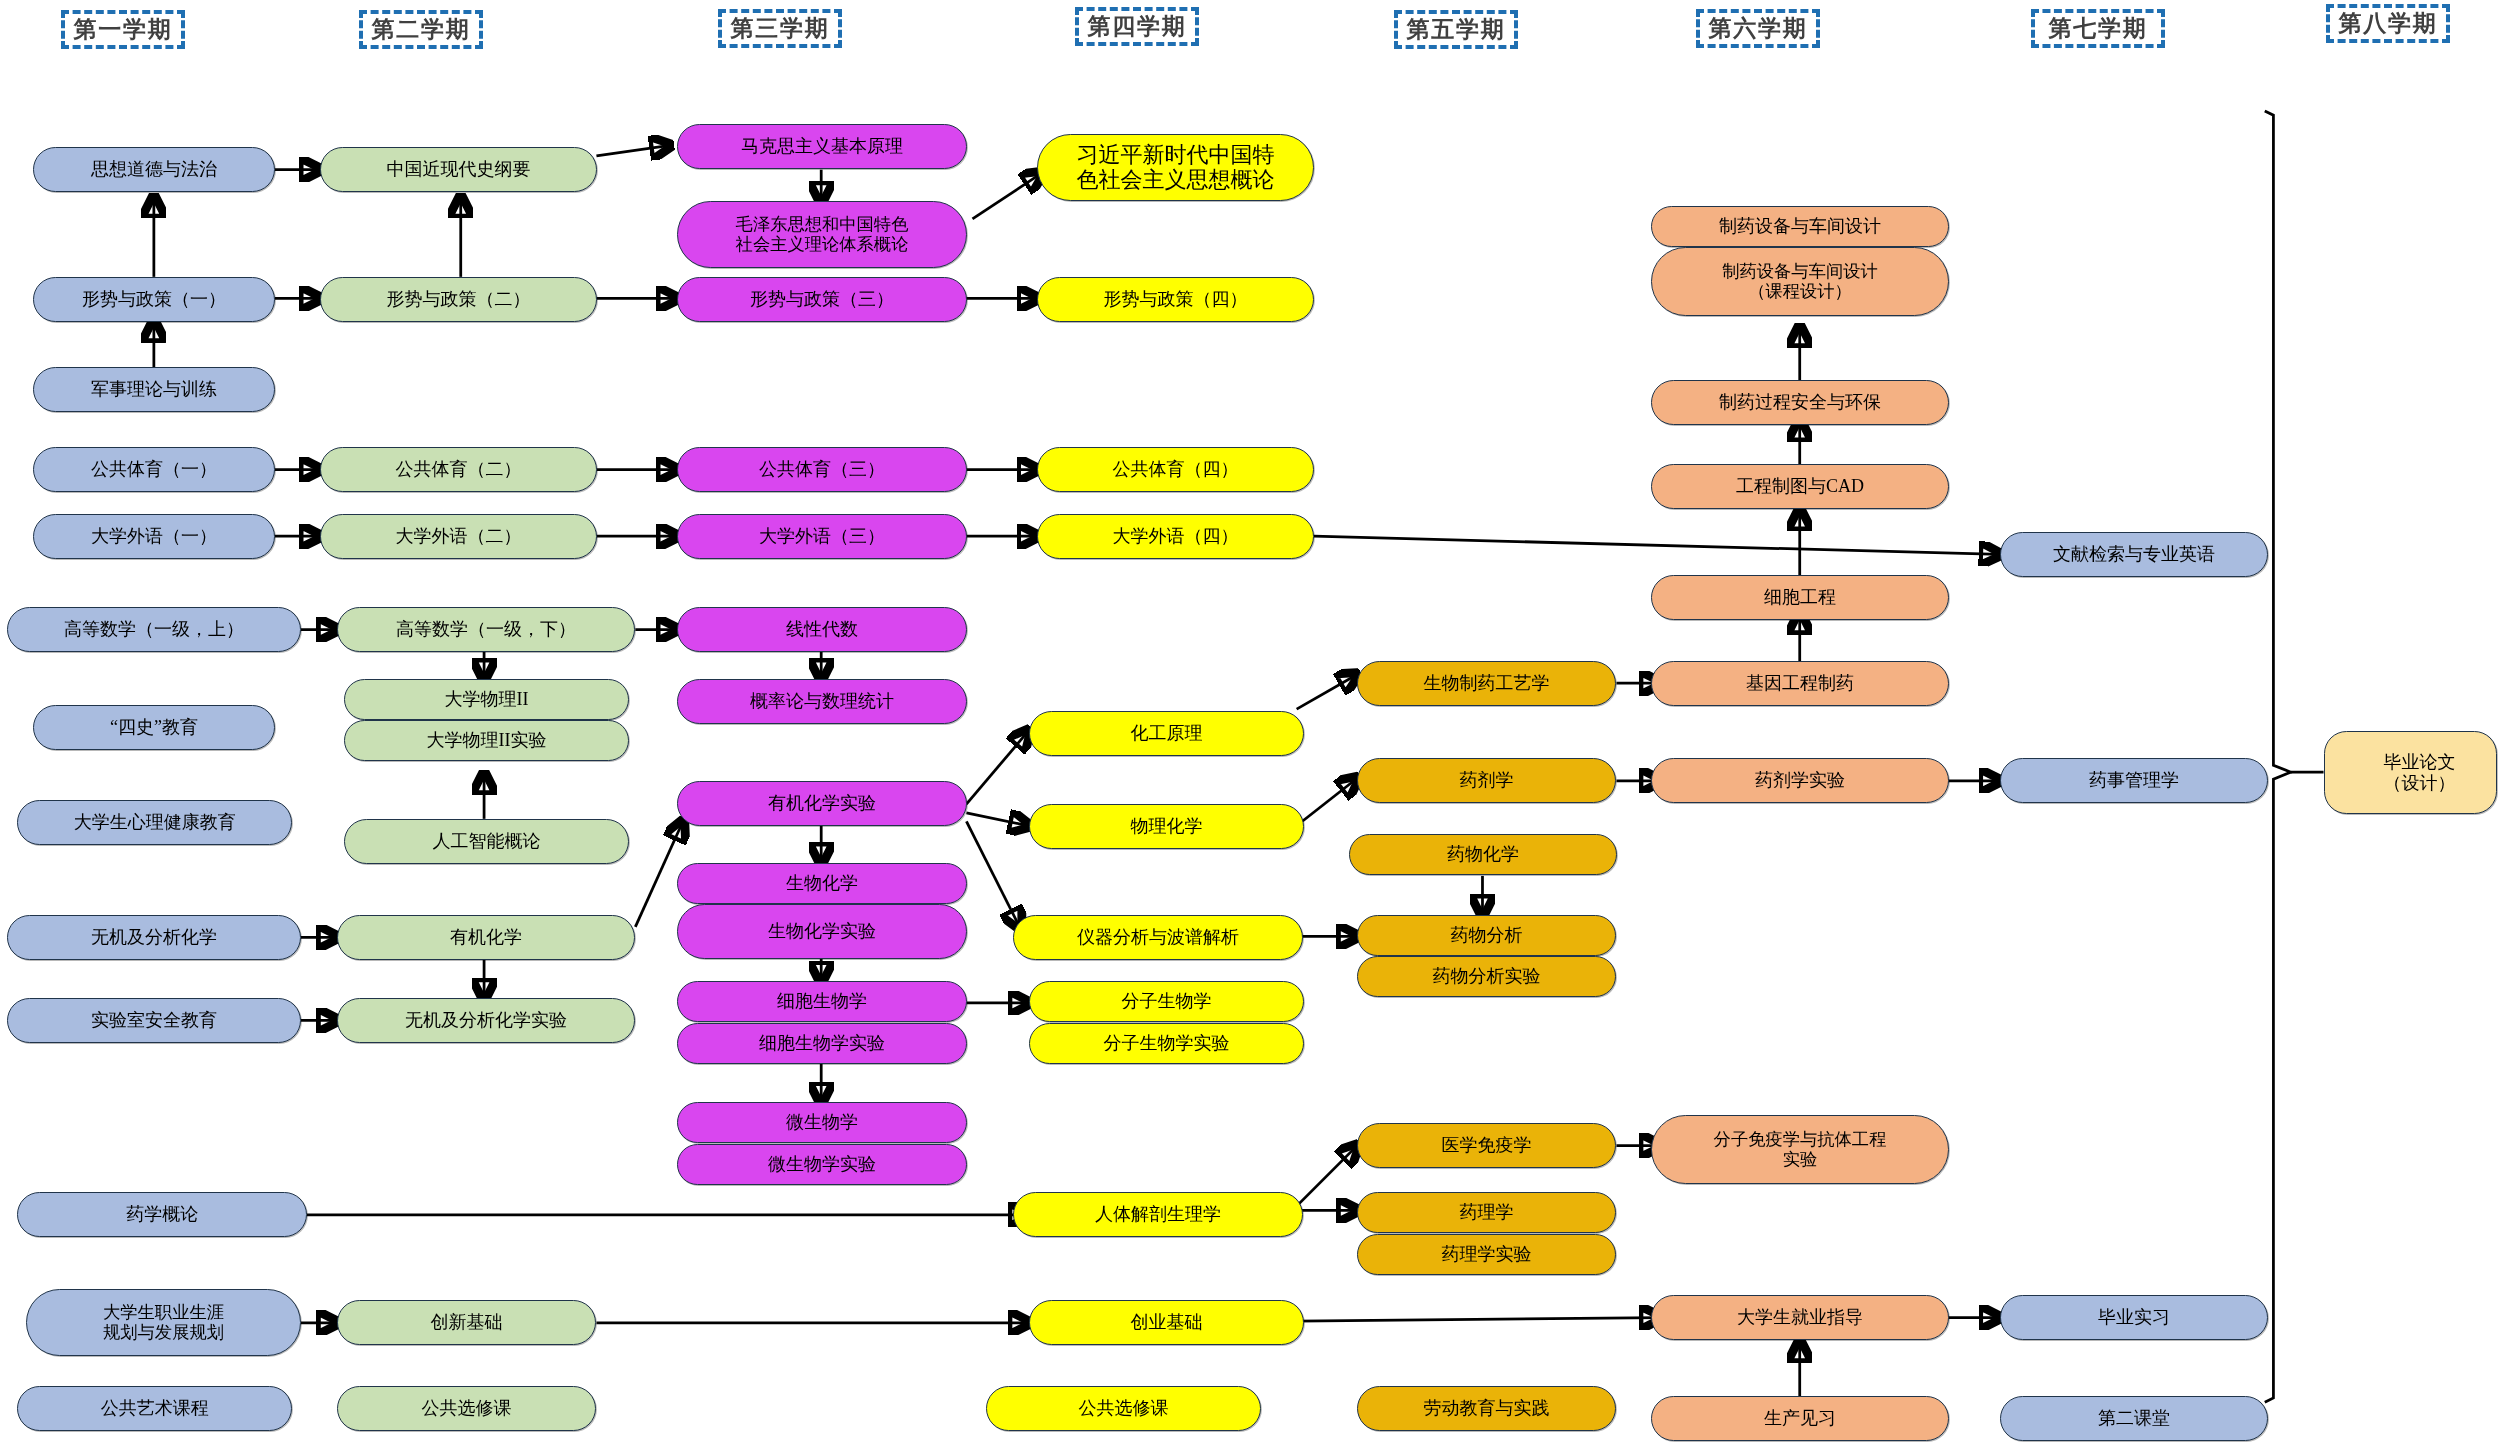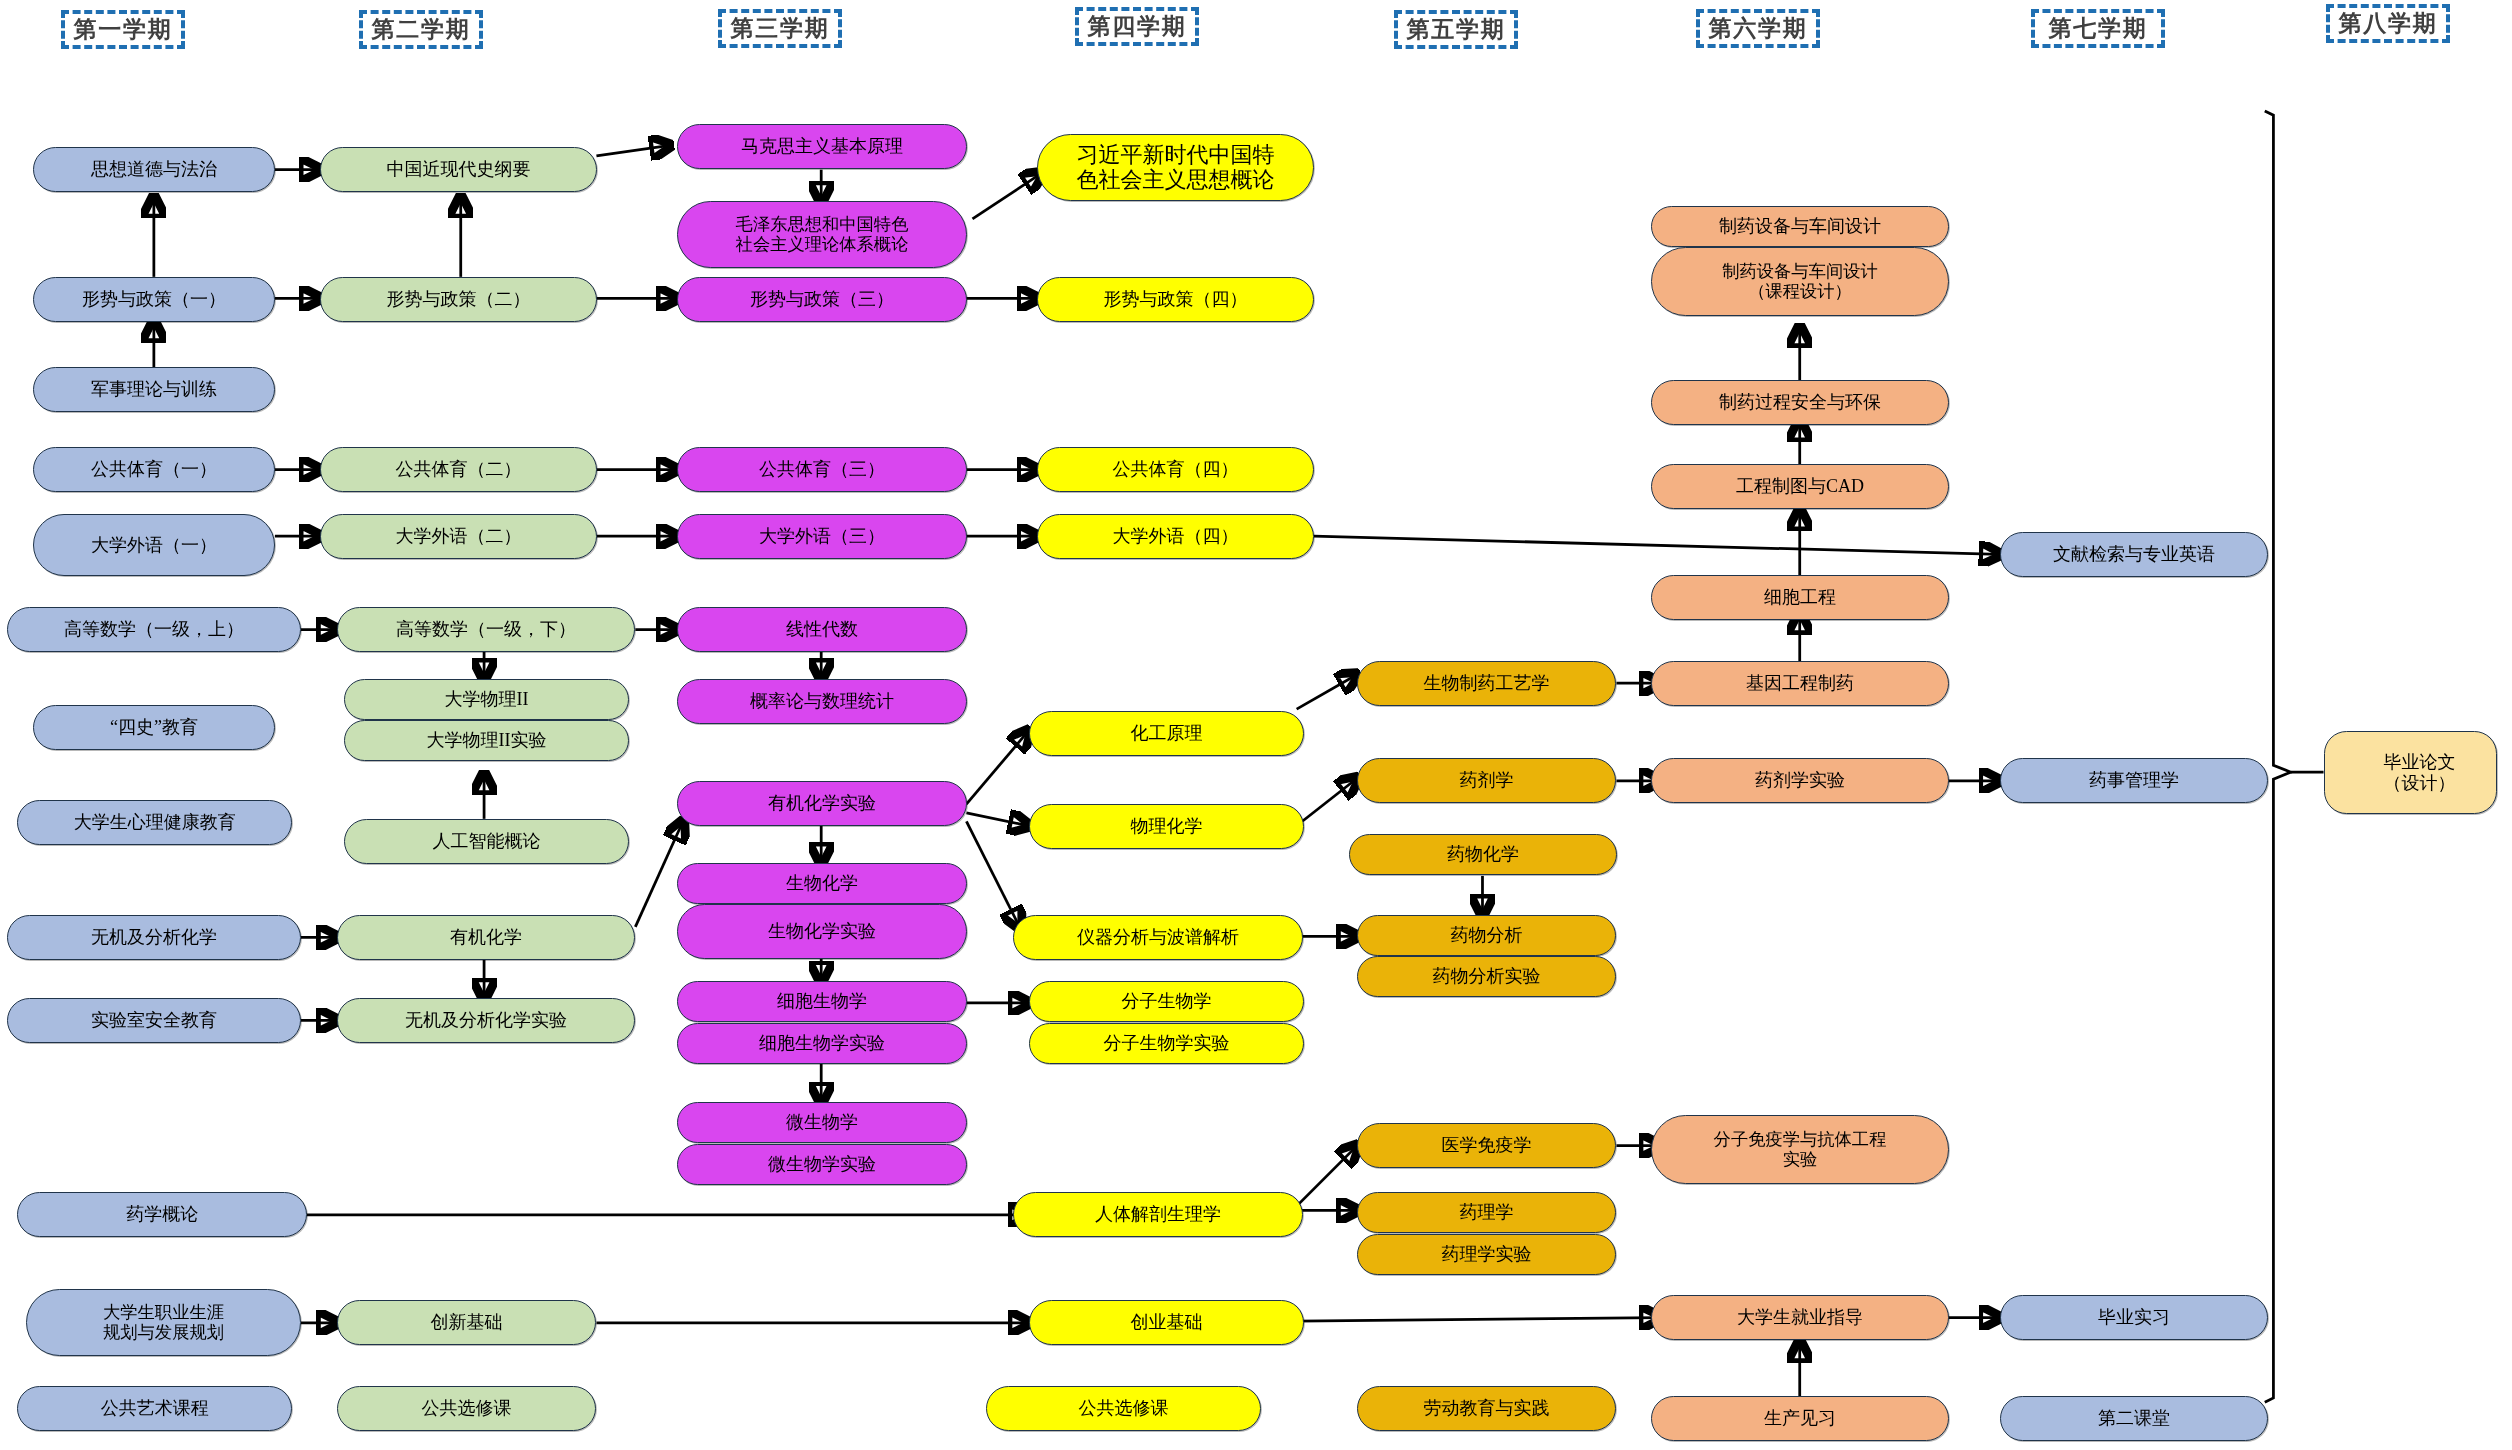--- a/index.html
+++ b/index.html
@@ -173,21 +173,21 @@
   <div class="sem-head" style="left:1075px;top:7px;width:124px;height:39px;">第四学期</div>
   <div class="sem-head" style="left:1394px;top:10.4px;width:124px;height:39px;">第五学期</div>
   <div class="sem-head" style="left:1696px;top:8.6px;width:124px;height:39px;">第六学期</div>
   <div class="sem-head" style="left:2014px;top:8.6px;width:134px;height:39px;margin-left:17px;">第七学期</div>
   <div class="sem-head" style="left:2326px;top:4.3px;width:124px;height:39px;">第八学期</div>
 
   <div class="node c-blue" style="left:33px;top:147px;width:242px;height:45px;">思想道德与法治</div>
   <div class="node c-blue" style="left:33px;top:277px;width:242px;height:45px;">形势与政策（一）</div>
   <div class="node c-blue" style="left:33px;top:367px;width:242px;height:45px;">军事理论与训练</div>
   <div class="node c-blue" style="left:33px;top:447px;width:242px;height:45px;">公共体育（一）</div>
-  <div class="node c-blue" style="left:33px;top:514px;width:242px;height:62px;">大学外语（一）</div>
+  <div class="node c-blue" style="left:33px;top:514px;width:242px;height:45px;">大学外语（一）</div>
   <div class="node c-blue" style="left:7px;top:607px;width:294px;height:45px;">高等数学（一级，上）</div>
   <div class="node c-blue" style="left:33px;top:705px;width:242px;height:45px;">“四史”教育</div>
   <div class="node c-blue" style="left:17.3px;top:800px;width:275px;height:45px;">大学生心理健康教育</div>
   <div class="node c-blue" style="left:7px;top:915px;width:294px;height:45px;">无机及分析化学</div>
   <div class="node c-blue" style="left:7px;top:998px;width:294px;height:45px;">实验室安全教育</div>
   <div class="node c-blue" style="left:17.3px;top:1192px;width:290px;height:45px;">药学概论</div>
   <div class="node c-blue" style="left:26px;top:1289px;width:275px;height:67px;font-size:17.3px;">大学生职业生涯
 规划与发展规划</div>
   <div class="node c-blue" style="left:17.3px;top:1386px;width:275px;height:45px;">公共艺术课程</div>
 

